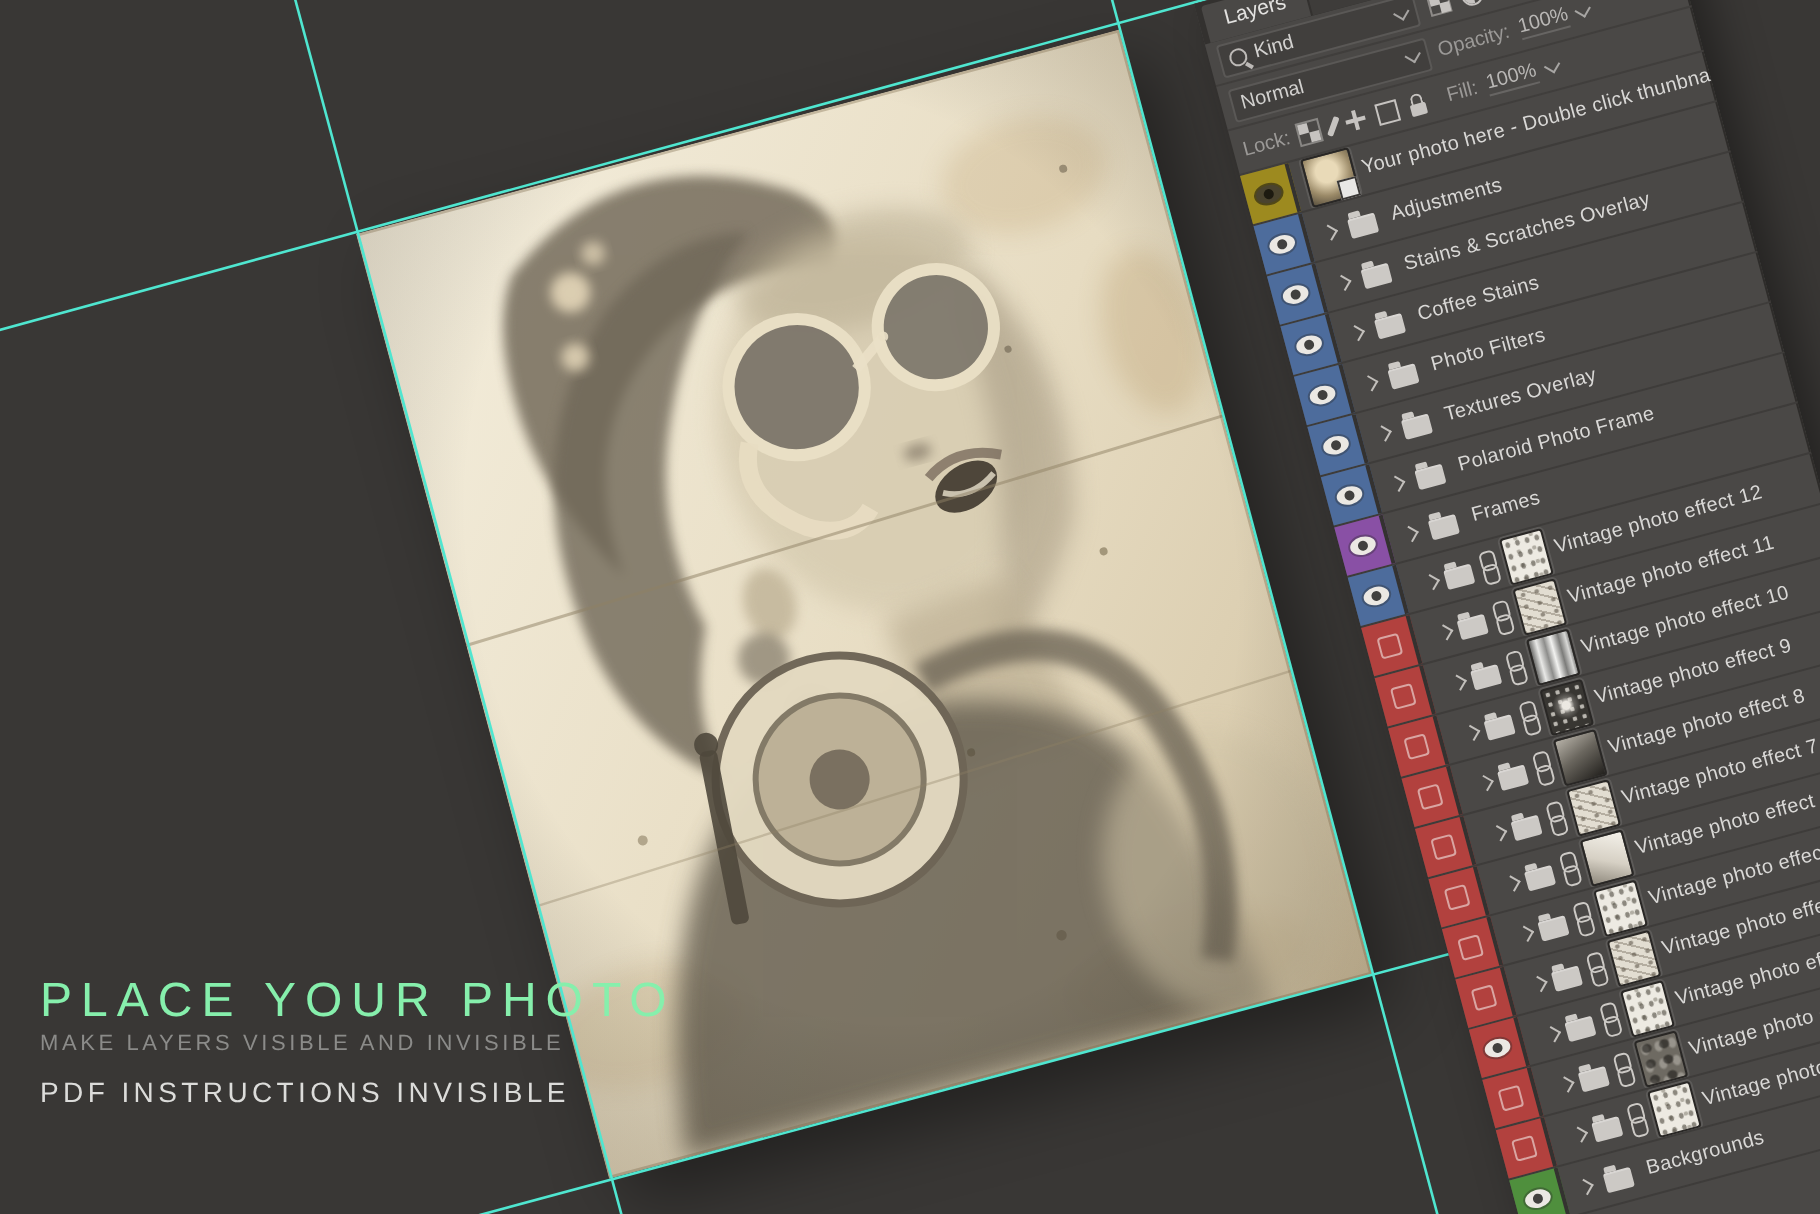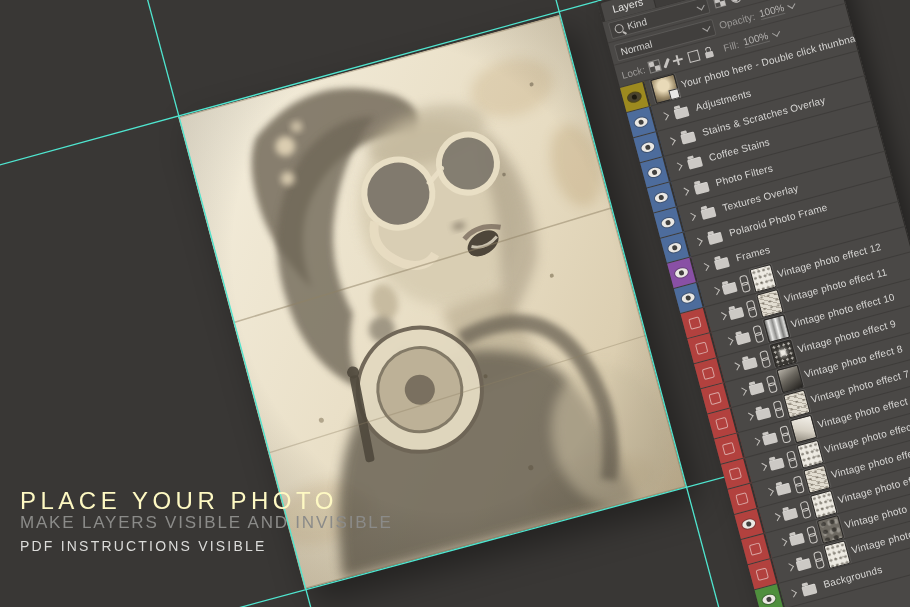--- a/index.html
+++ b/index.html
@@ -11,22 +11,22 @@
          transform:rotate(-15deg);transform-origin:0 0;z-index:1;
          box-shadow:10px 16px 34px rgba(0,0,0,.4);}
   .photo svg{display:block;width:100%;height:100%;}
 
   
   #guides{position:absolute;left:0;top:0;z-index:2;}
 
   
   .marketing{position:absolute;left:20px;top:486px;z-index:4;}
   .mk-title{font-size:36px;font-weight:bold;color:#f2f2f0;letter-spacing:1px;line-height:36px;}
-  .mk-sub{font-size:24px;color:#fef9c3;letter-spacing:4.5px;line-height:26px;margin-top:2px;}
-  .mk-tag{font-size:17px;color:#8b8b89;letter-spacing:1.8px;line-height:13px;margin-top:2px;}
+  .mk-sub{font-size:24px;color:#86efac;letter-spacing:4.5px;line-height:26px;margin-top:2px;}
+  .mk-tag{font-size:11px;color:#8b8b89;letter-spacing:1.8px;line-height:13px;margin-top:2px;}
   .mk-note{font-size:14px;color:#dcdcda;letter-spacing:2.2px;line-height:15px;margin-top:10px;}
 
   
   .panel{position:absolute;left:597px;top:2px;width:240px;height:680px;
          transform:rotate(-15deg);transform-origin:0 0;z-index:3;
          background:#4a4846;box-shadow:inset -1px 0 0 #2e2c2a, 8px 10px 22px rgba(0,0,0,.38);}
   .tabbar{height:21px;background:#33312f;display:flex;align-items:flex-end;padding-left:3px;gap:1px;}
   .tab{font-size:10.5px;padding:3px 10px 4px;border-radius:2px 2px 0 0;}
   .tab.active{background:#4a4846;color:#e3e2e0;}
   .tab.inactive{background:#3e3c3a;color:#b0aeac;}
@@ -451,16 +451,16 @@
             <span class="folder"></span>
             <span class="lname">Backgrounds</span>
           </div>
         </div>
       </div>
   </div>
 
   <div class="marketing">
     <div class="mk-sub">PLACE YOUR PHOTO</div>
     <div class="mk-tag">MAKE LAYERS VISIBLE AND INVISIBLE</div>
-    <div class="mk-note">PDF INSTRUCTIONS VISIBLE</div>
+    <div class="mk-note">PDF INSTRUCTIONS INVISIBLE</div>
   </div>
 
 </div>
 
 </body></html>

